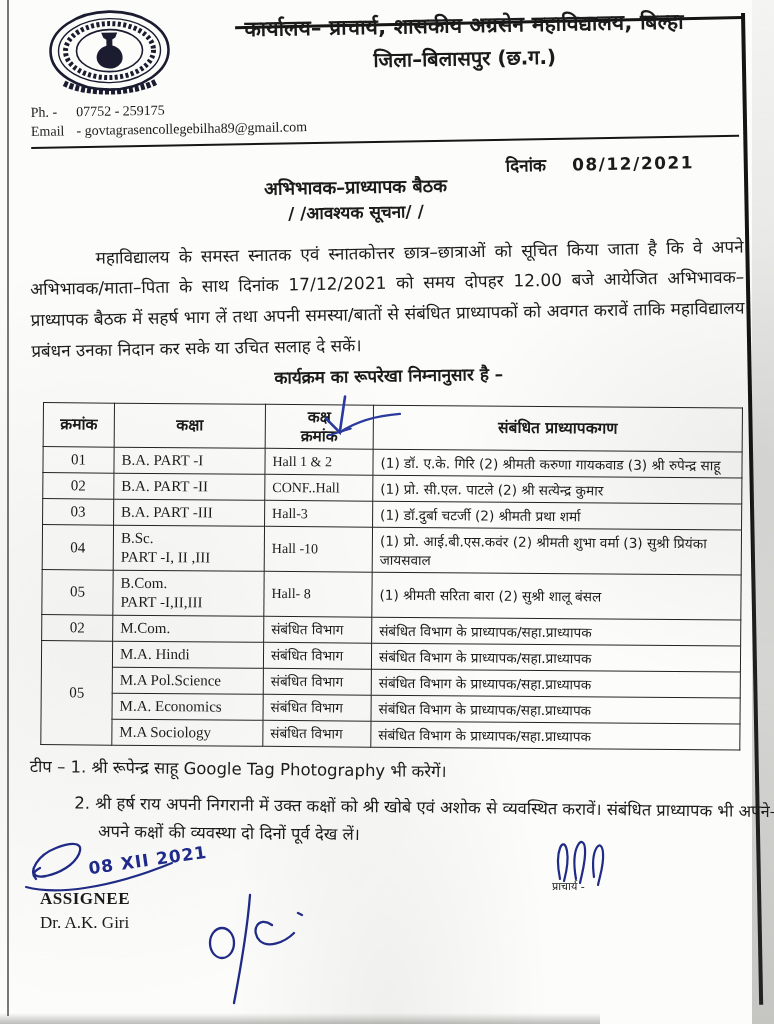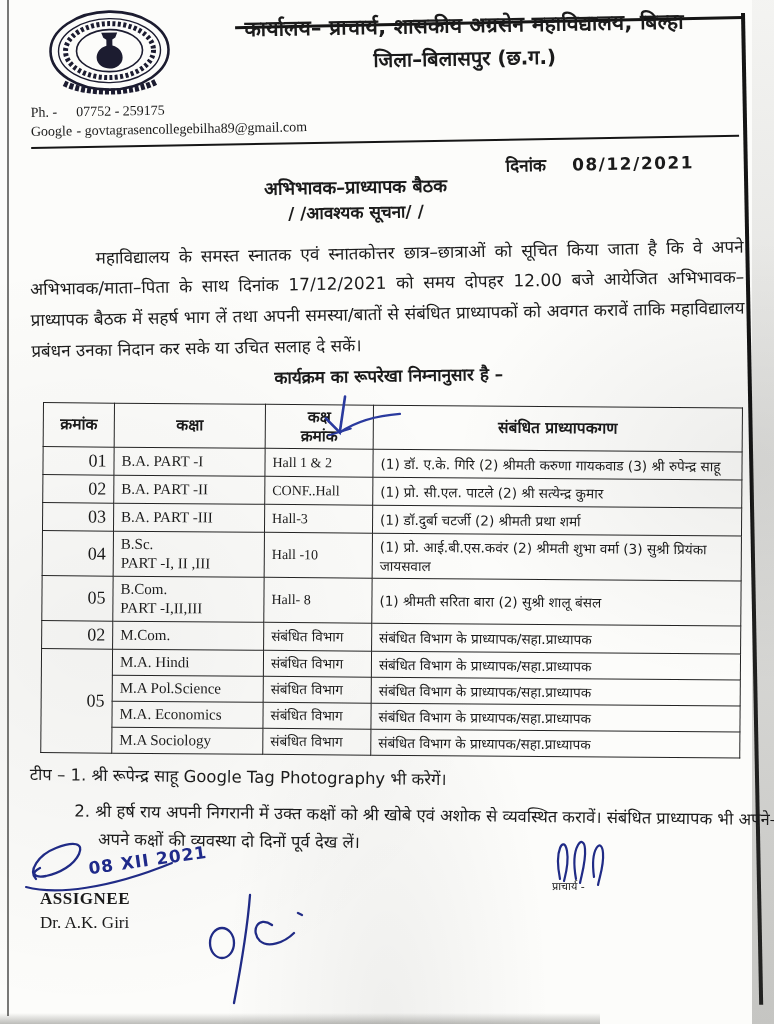--- a/index.html
+++ b/index.html
@@ -47,21 +47,21 @@
   .body-para{margin:12px 0 0 0;font-size:17px;font-weight:500;line-height:1.82;text-align:justify;text-indent:66px;}
   .program-line{text-align:center;font-size:17px;font-weight:600;margin-top:3px;}
 
   
   .table-wrap{position:relative;margin-top:9px;}
   table{border-collapse:collapse;width:700px;margin-left:13px;}
   th,td{border:1.7px solid #242424;}
   th{font-size:15.5px;font-weight:700;padding:3px 4px;line-height:1.2;}
   .c1{width:62px;} .c2{width:142px;} .c3{width:99px;}
   tbody td{padding:3px 7px;font-weight:500;}
-  td.sno{text-align:right;font-family:"Liberation Serif",serif;font-size:18px;}
+  td.sno{text-align:center;font-family:"Liberation Serif",serif;font-size:15px;}
   td.cls{font-family:"Liberation Serif",serif;font-size:15px;line-height:1.25;}
   td.hall{font-size:14px;font-family:"Liberation Serif",serif;}
   td.hall.hin,td.cls.hin{font-family:"DejaVu Sans",sans-serif;font-size:13.5px;}
   td.fac{font-size:13.6px;}
   .pre{white-space:pre-line;}
   .tick{position:absolute;left:288px;top:-14px;z-index:3;}
 
   
   .notes{margin-top:9px;font-size:16.5px;font-weight:500;line-height:1.55;}
   .note2{margin:9px 0 0 0;padding-left:69px;text-indent:-24px;width:682px;line-height:1.72;}
@@ -105,21 +105,21 @@
             <path d="M18 74 C42 86 86 86 110 74" fill="none" stroke="#1c1c30" stroke-width="6" stroke-dasharray="4 2"></path>
           </svg>
         </div>
         <div class="header-text">
           <div class="title1">कार्यालय– प्राचार्य, शासकीय अग्रसेन महाविद्यालय, बिल्हा</div>
           <div class="title2">जिला–बिलासपुर (छ.ग.)</div>
         </div>
       </div>
       <div class="contact">
         <div><span class="lbl">Ph. -</span> <span>07752 - 259175</span></div>
-        <div><span class="lbl">Google</span> <span>- govtagrasencollegebilha89@gmail.com</span></div>
+        <div><span class="lbl">Email</span> <span>- govtagrasencollegebilha89@gmail.com</span></div>
       </div>
       <div class="rule"></div>
     </div>
 
     <div class="tilt-a">
       <div class="dateline">
         <span>दिनांक</span><span class="date-val">08/12/2021</span>
       </div>
       <div class="subject">
         <div class="subj1">अभिभावक–प्राध्यापक बैठक</div>

